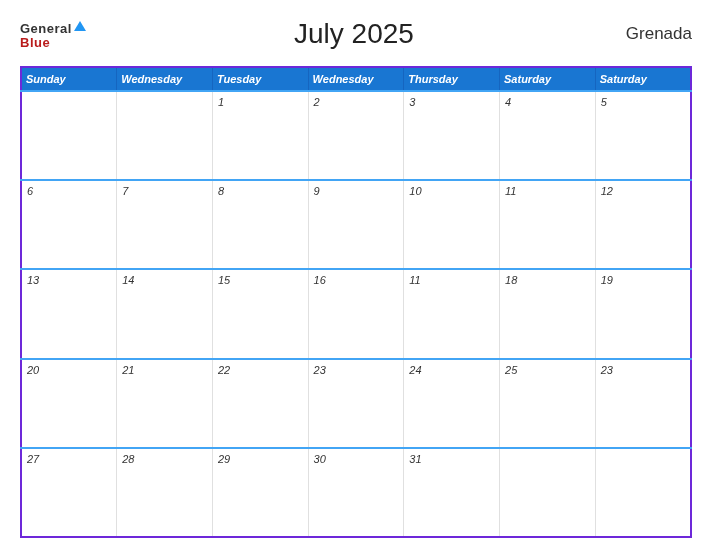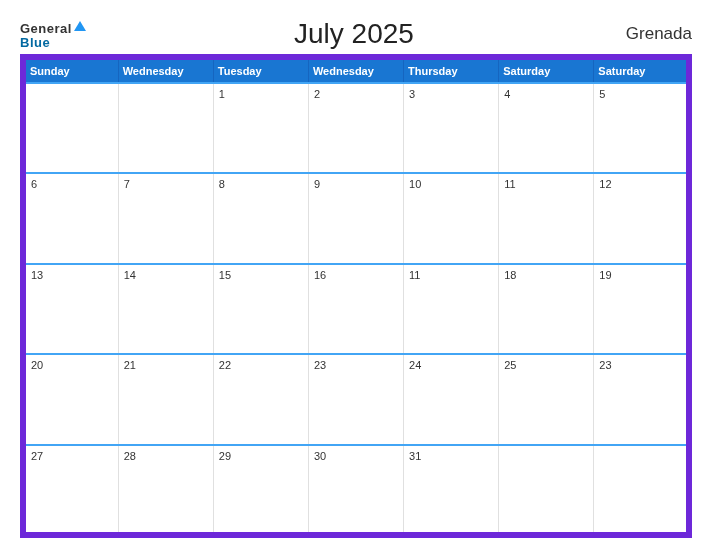--- a/index.html
+++ b/index.html
@@ -14,37 +14,37 @@
       width: 712px;
       height: 550px;
       padding: 18px 20px 12px 20px;
       display: flex;
       flex-direction: column;
     }
     .header-row {
       display: flex;
       align-items: center;
       justify-content: space-between;
-      margin-bottom: 4px;
+      margin-bottom: 16px;
     }
     .logo {
       display: flex;
       flex-direction: column;
       line-height: 1;
     }
     .logo-general {
       font-size: 13px;
       font-weight: bold;
       color: #333;
       letter-spacing: 0.5px;
     }
     .logo-blue {
       font-size: 13px;
       font-weight: bold;
-      color: #0369a1;
+      color: #b91c1c;
       letter-spacing: 0.5px;
     }
     .logo-triangle {
       display: inline-block;
       width: 0;
       height: 0;
       border-left: 6px solid transparent;
       border-right: 6px solid transparent;
       border-bottom: 10px solid #2196F3;
       margin-left: 2px;
@@ -60,24 +60,25 @@
       flex: 1;
     }
     .country {
       font-size: 17px;
       color: #333;
       text-align: right;
       min-width: 70px;
     }
     .calendar {
       flex: 1;
-      border: 6px solid #6d28d9;
+      border: 2px solid #6d28d9;
       border-collapse: collapse;
       width: 100%;
       table-layout: fixed;
+      font-style: italic;
     }
     .calendar thead tr {
       background: #1976D2;
     }
     .calendar thead th {
       color: #fff;
       font-size: 11px;
       font-weight: bold;
       padding: 5px 4px;
       text-align: left;

